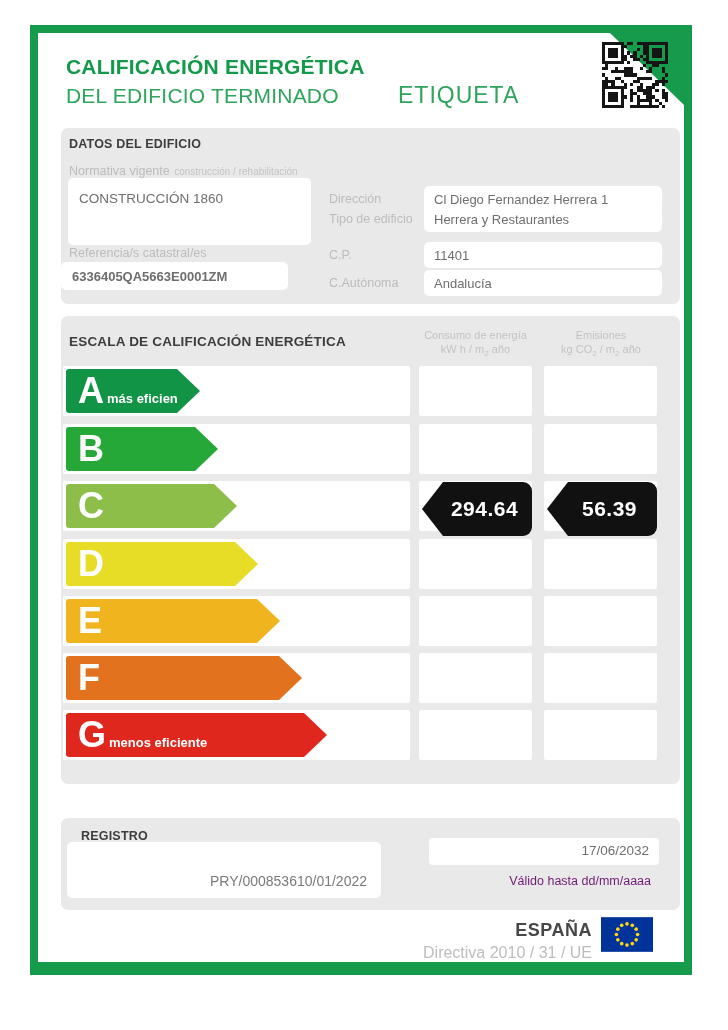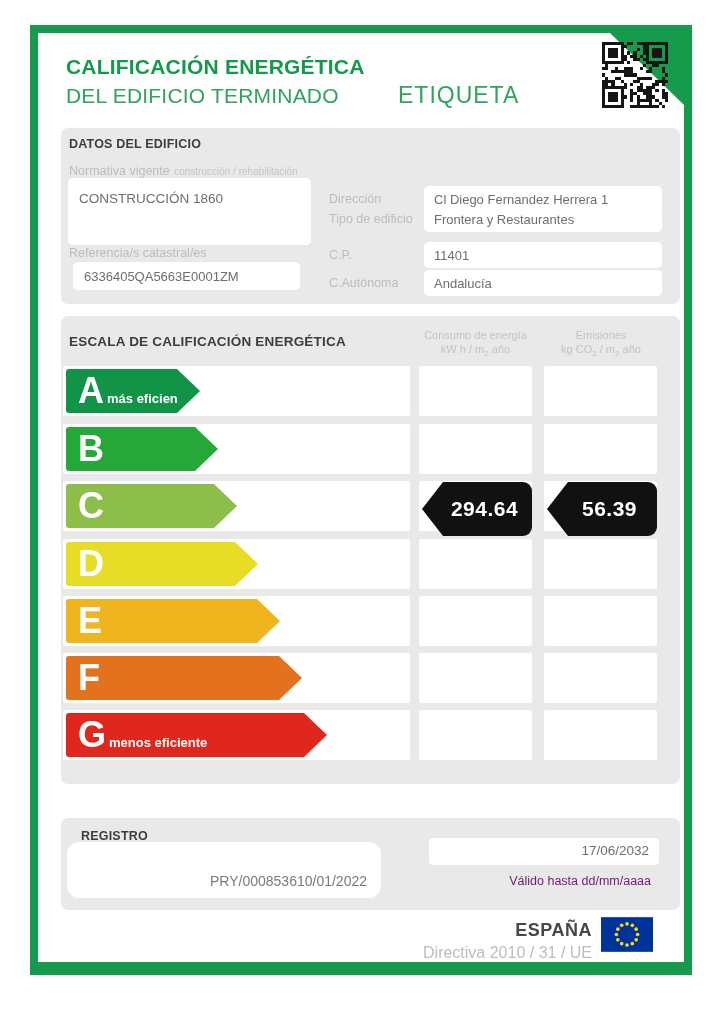--- a/index.html
+++ b/index.html
@@ -51,21 +51,21 @@
   .note{font-size:13px;font-weight:bold;margin-left:3px;white-space:nowrap;}
 
   .badge{position:absolute;top:166px;height:54px;display:flex;filter:none;}
   .badge .tip{width:21px;height:54px;background:#111;clip-path:polygon(100% 0,0 50%,100% 100%);}
   .badge .body{background:#111;border-radius:0 9px 9px 0;color:#fff;font-size:21px;font-weight:bold;display:flex;align-items:center;padding:0 8px 0 2px;letter-spacing:.5px;}
   .badge-consumo{left:361px;width:110px;}
   .badge-emis{left:486px;width:110px;}
   .badge .body{flex:1;justify-content:center;}
 
   
-  .reg-box-left{left:6px;top:24px;width:314px;height:56px;border-radius:12px;}
+  .reg-box-left{left:6px;top:24px;width:314px;height:56px;border-radius:5px;}
   .reg-num{position:absolute;right:14px;bottom:9px;font-size:14px;color:#7a7a7a;}
   .reg-box-right{left:368px;top:20px;width:230px;height:27px;border-radius:4px;}
   .reg-date{position:absolute;right:10px;top:5px;font-size:13.5px;color:#6e6e6e;margin-left:40px;}
   .valido{position:absolute;left:368px;top:56px;width:222px;text-align:right;font-size:12.5px;color:#701a75;}
 
   
   .espana{left:430px;top:920px;width:162px;text-align:right;font-size:18px;font-weight:bold;color:#474747;letter-spacing:.5px;}
   .directiva{left:380px;top:944px;width:212px;text-align:right;font-size:16px;color:#bdbdbd;}
   .euflag{left:601px;top:917px;width:52px;height:35px;}
 </style>
@@ -85,28 +85,28 @@
 <div class="abs panel panel-datos">
   <div class="abs sec-title" style="left:8px;top:9px;">DATOS DEL EDIFICIO</div>
   <div class="abs" style="left:8px;top:33px;white-space:nowrap;">
     <span class="lbl">Normativa vigente</span>
     <span class="lbl-sm">construcción / rehabilitación</span>
   </div>
   <div class="wbox" style="left:7px;top:50px;width:243px;height:67px;">
     <div class="val" style="position:absolute;left:11px;top:13px;font-size:13.5px;">CONSTRUCCIÓN 1860</div>
   </div>
   <div class="abs lbl" style="left:8px;top:118px;">Referencia/s catastral/es</div>
-  <div class="wbox" style="left:12px;top:134px;width:227px;height:28px;">
+  <div class="wbox" style="left:0;top:134px;width:227px;height:28px;font-weight:bold;">
     <div class="val" style="position:absolute;left:11px;top:7px;">6336405QA5663E0001ZM</div>
   </div>
 
   <div class="field-row" style="top:30px;margin-top:48px;">
     <span class="f-label lbl">Tipo de edificio</span>
     <div class="wbox f-box">
-        <span class="f-val val">Frontera y Restaurantes</span>
+        <span class="f-val val">Herrera y Restaurantes</span>
       </div>
   </div>
   <div class="field-row" style="top:58px;">
     <span class="f-label lbl">Dirección</span>
     <div class="wbox f-box">
         <span class="f-val val">Cl Diego Fernandez Herrera 1</span>
       </div>
   </div>
   <div class="field-row" style="top:114px;">
     <span class="f-label lbl">C.P.</span>

